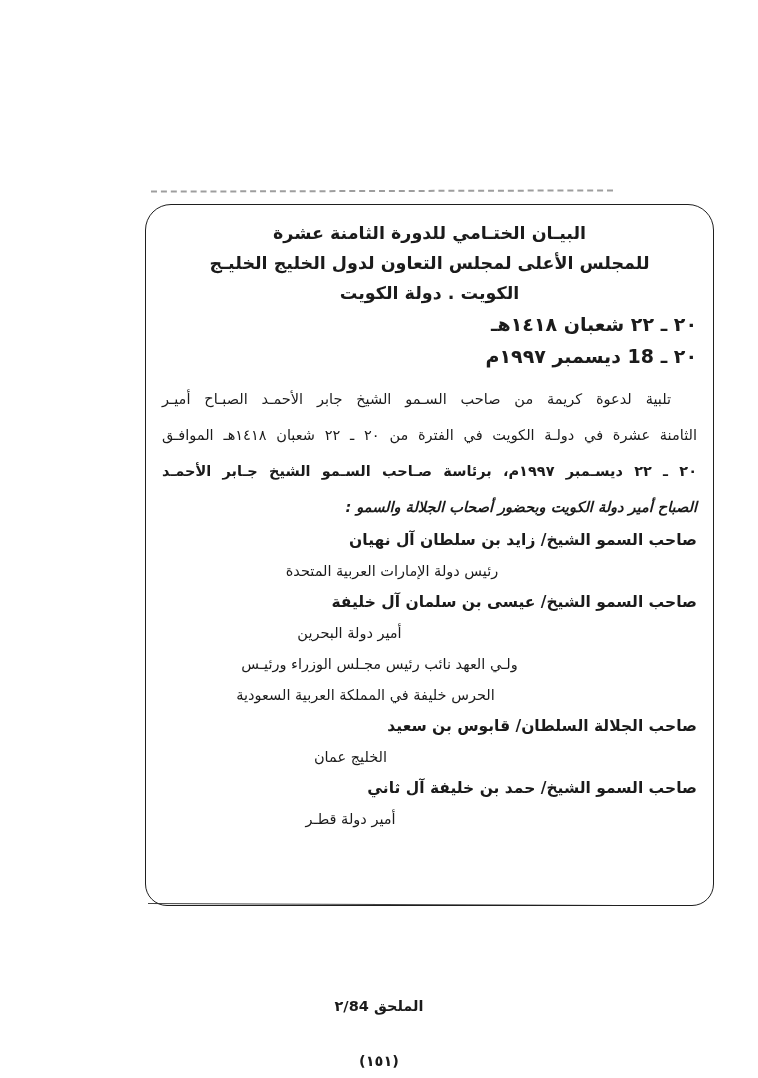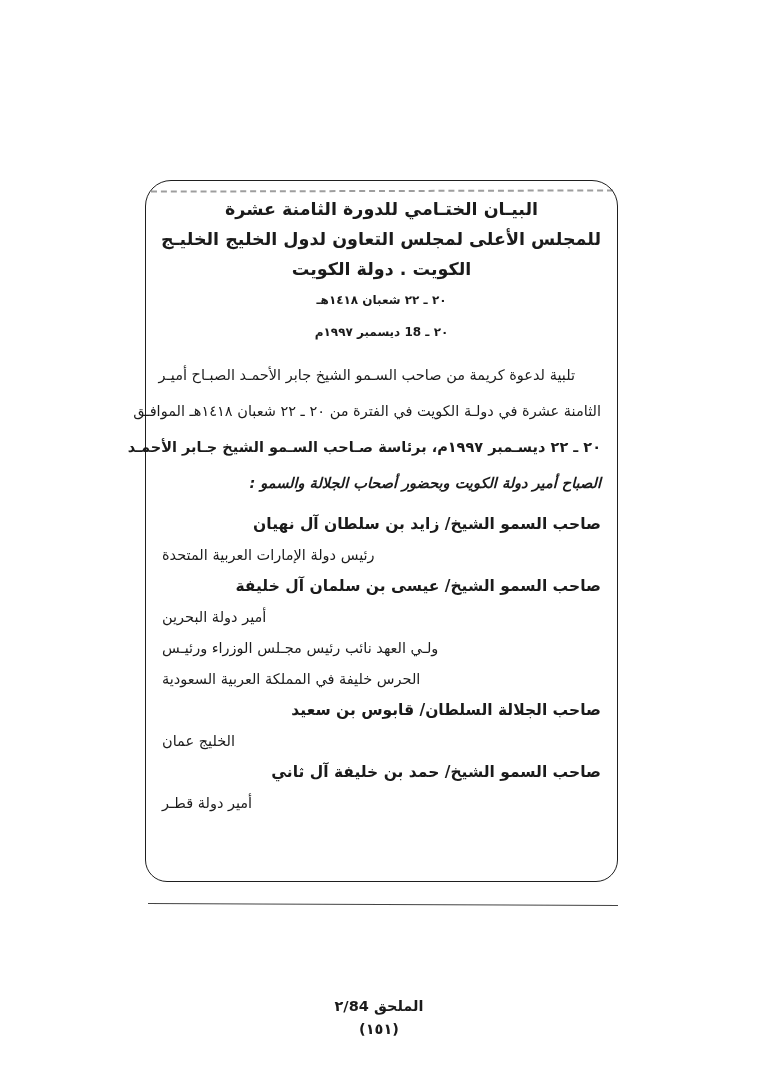--- a/index.html
+++ b/index.html
@@ -33,90 +33,91 @@
     left:148px;
     top:904px;
     width:470px;
     border-top:1.6px solid rgba(35,35,35,0.85);
     transform:rotate(0.22deg);
   }
   
   .frame{
     position:absolute;
     left:145px;
-    top:180px;
-    width:473px;
+    top:204px;
+    width:569px;
     height:702px;
     border:1.6px solid #1f1f1f;
     border-radius:26px 26px 22px 22px;
     direction:rtl;
     padding:13px 16px 0 16px;
   }
   .title-block{text-align:center;}
   .t-line{
     font-weight:bold;
     font-size:17.5px;
     line-height:30px;
     white-space:nowrap;
   }
   .d-line{
     font-weight:bold;
-    font-size:12px;
+    font-size:19px;
     line-height:32px;
     white-space:nowrap;
-    text-align:center;
+    text-align:right;
   }
   .body-paragraph{margin-top:9px;}
   .p-line{
     font-size:14.5px;
     line-height:36px;
     text-align:justify;
     text-align-last:justify;
     white-space:nowrap;
     overflow:visible;
   }
   .p-line.first{padding-right:26px;}
   .p-line.strong{font-weight:bold;}
   .p-line.last{
     text-align:right;
     text-align-last:right;
     font-style:italic;
   }
-  .attendees{margin-top:8px;}
+  .attendees{margin-top:0;}
   .att-name{
     font-weight:bold;
     font-size:15.5px;
     line-height:31px;
     text-align:right;
     white-space:nowrap;
   }
   .att-role{
     font-size:14.5px;
     line-height:31px;
-    text-align:left;
+    text-align:center;
     white-space:nowrap;
   }
   
   .footer{
     position:absolute;
     left:0;
     right:0;
     top:996px;
     text-align:center;
     direction:rtl;
   }
   .footer-annex{
     font-weight:bold;
     font-size:14.5px;
     line-height:21px;
   }
   .footer-page{
     font-weight:bold;
     font-size:14.5px;
     line-height:24px;
+    margin-top:32px;
   }
 </style>
 </head>
 <body>
 
 <div class="page">
 
   <div class="artifact-top"></div>
 
   <div class="frame">

